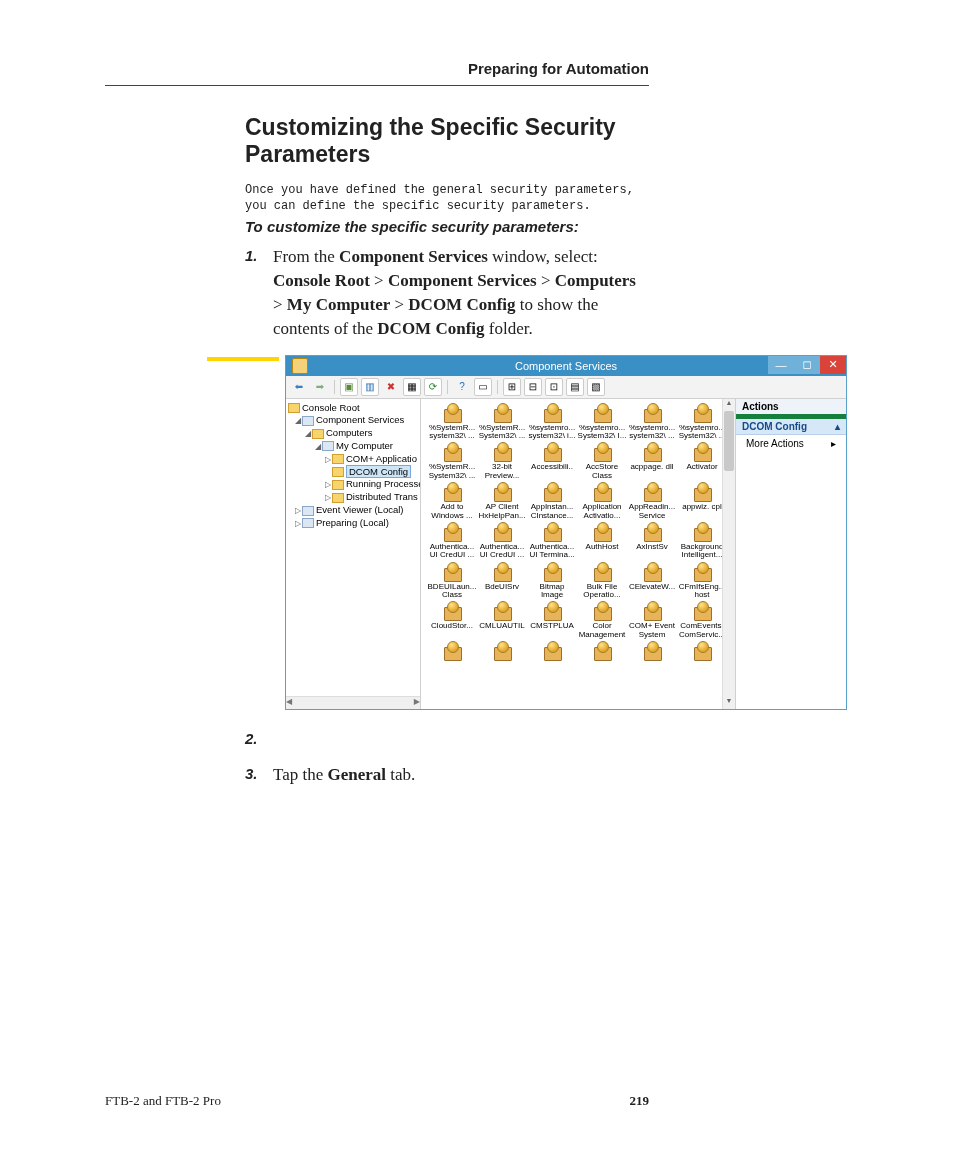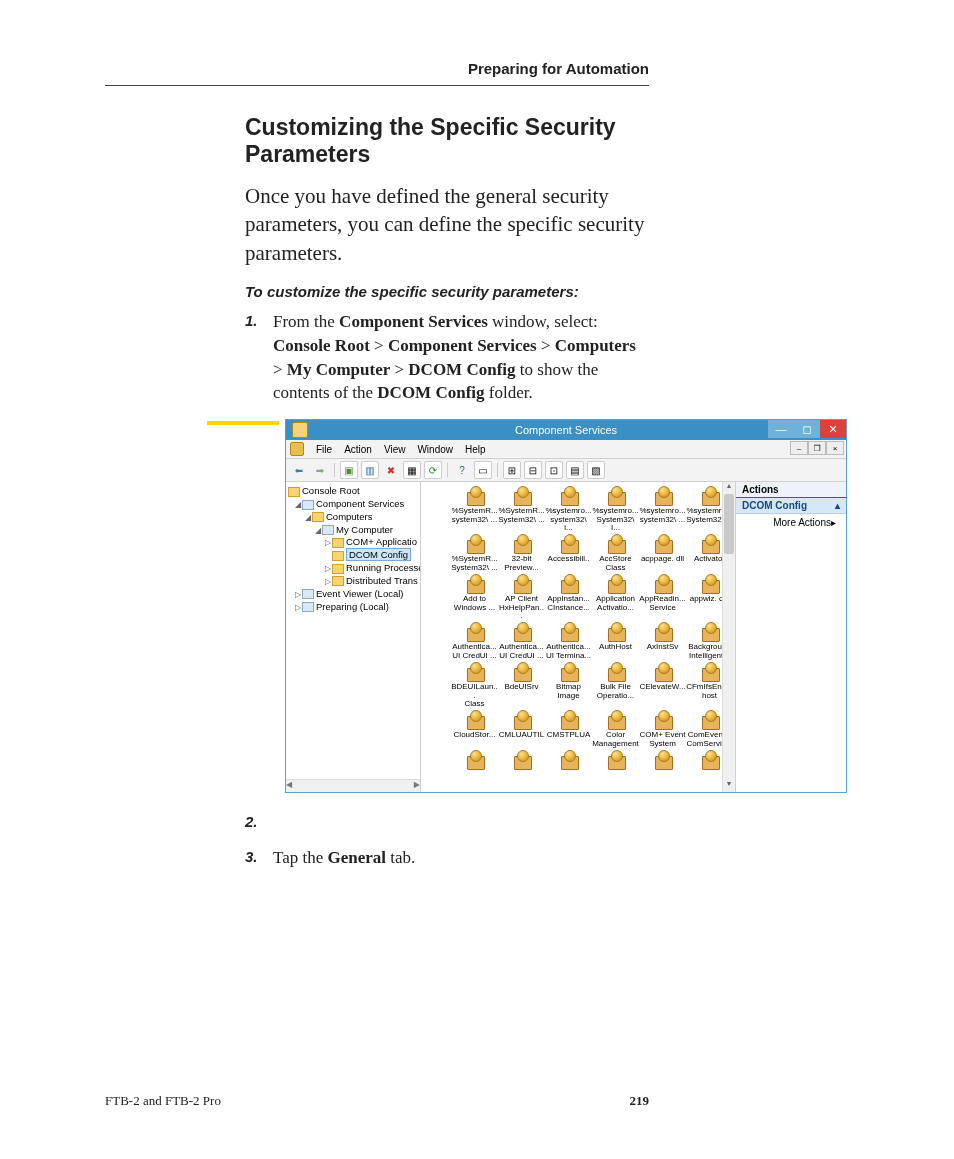--- a/index.html
+++ b/index.html
@@ -36,23 +36,24 @@
     border-top: 1.5px solid #444;
     margin: 8px 0 28px 0;
   }
   .h2 {
     font-family: Verdana, Arial, sans-serif;
     font-weight: bold;
     font-size: 23px;
     margin: 0 0 14px 140px;
   }
   .para {
-    font-size: 21px;
+    font-size: 12px;
     line-height: 1.35;
-    margin: 0 0 16px 140px;
+    margin: 0 0 4px 140px;
+    font-family: Liberation Mono, monospace;
   }
   .instr-head {
     font-family: Verdana, Arial, sans-serif;
     font-weight: bold;
     font-style: italic;
     font-size: 15px;
     margin: 0 0 10px 140px;
   }
   .step {
     display: flex;
@@ -252,21 +253,20 @@
     flex: 1;
     position: relative;
     overflow: hidden;
   }
   .grid {
     padding: 4px 2px 0 6px;
   }
   .grow {
     display: flex;
     margin-bottom: 2px;
-    margin-left: 24px;
   }
   .gcell {
     width: 50px;
     text-align: center;
     font-size: 8px;
     line-height: 1.05;
     word-break: break-word;
   }
   .gico3 {
     width: 22px;
@@ -319,37 +319,37 @@
     font-size: 7px;
     color: #666;
   }
   .actions {
     width: 110px;
     border-left: 1px solid #d0d0d0;
     font-size: 10px;
   }
   .actions-hdr {
     background: #eef3f9;
-    border-bottom: 1px solid #15803d;
+    border-bottom: 5px solid #15803d;
     padding: 2px 6px;
     font-weight: bold;
   }
   .actions-sec {
     background: #d6e7f7;
     border-bottom: 1px solid #b7cfe8;
     padding: 2px 6px;
     display: flex;
     justify-content: space-between;
     color: #144a88;
     font-weight: bold;
   }
   .actions-item {
     padding: 3px 10px;
     display: flex;
-    justify-content: flex-end;
+    justify-content: space-between;
   }
   .footer {
     position: absolute;
     left: 105px;
     right: 105px;
     bottom: 50px;
     display: flex;
     justify-content: space-between;
     font-size: 13px;
   }
@@ -379,33 +379,20 @@
   <div class="screenshot-wrap">
     <div class="yellow-tag"></div>
     <div class="win">
       <div class="titlebar">
         <div class="tb-icon"></div>
         <div class="tb-title">Component Services</div>
         <div class="winbtns">
           <div class="winbtn min">—</div>
           <div class="winbtn max">◻</div>
           <div class="winbtn close">✕</div>
-        </div>
-      </div>
-      <div class="menubar">
-        <span class="mb-icon"></span>
-        <span>File</span>
-        <span>Action</span>
-        <span>View</span>
-        <span>Window</span>
-        <span>Help</span>
-        <div class="mdi-btns">
-          <span>–</span>
-          <span>❐</span>
-          <span>×</span>
         </div>
       </div>
       <div class="toolbar">
         <div class="tbtn" style="color:#3a7ec2">⬅</div>
         <div class="tbtn" style="color:#7bb076">➡</div>
         <div class="tsep"></div>
         <div class="tbtn box" style="color:#5a8a3a">▣</div>
         <div class="tbtn box" style="color:#2a6fb0">▥</div>
         <div class="tbtn" style="color:#c33">✖</div>
         <div class="tbtn box">▦</div>

